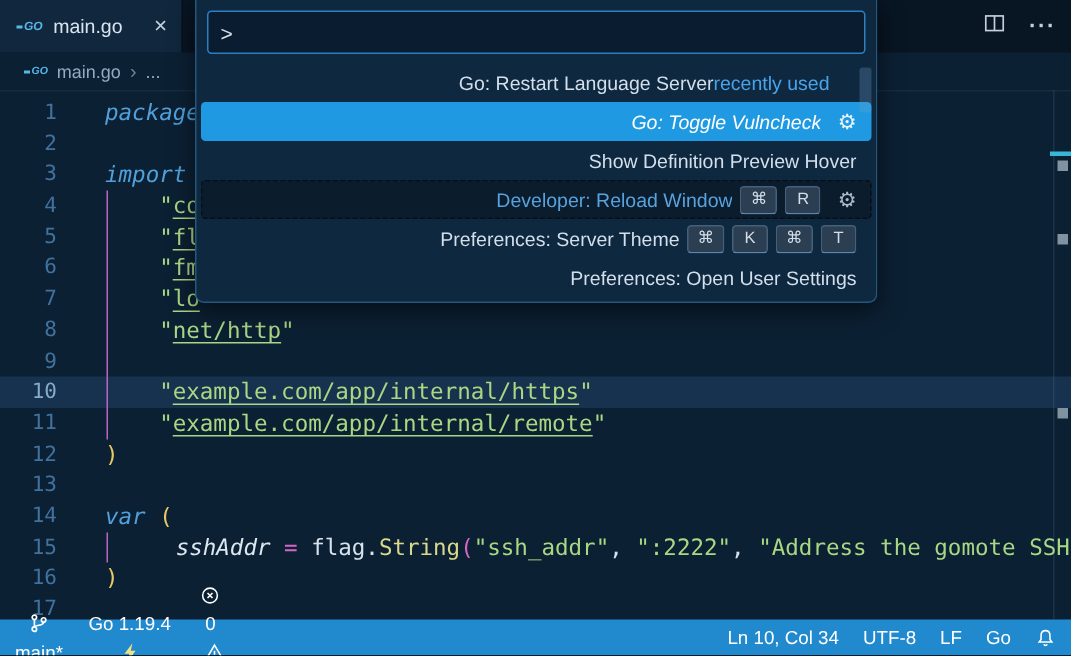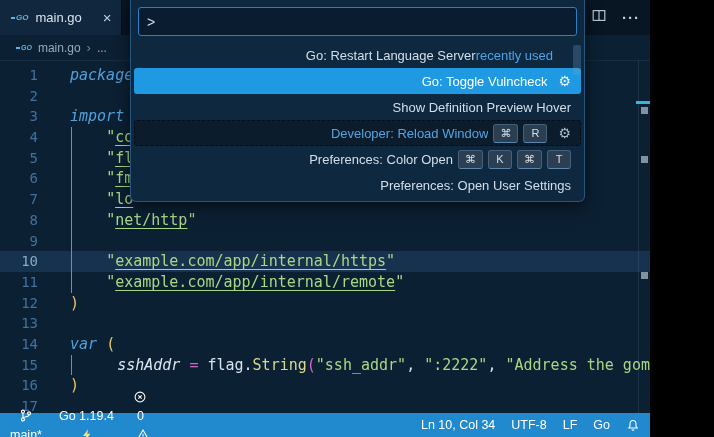--- a/index.html
+++ b/index.html
@@ -1,16 +1,16 @@
 <!DOCTYPE html>
 <html style="--editorBg: #0c2033; --paletteBg: #0e2840; --accent: #1f9ae2; --statusbar: #2189ce; --kw: #51a0dc; --str: #a9d884; --pink: #d466c4; --yellow: #e8c964; --fn: #d9d98c; --linenum: #41719f; --badgeBlue: #4aa3e8;"><head>
 <meta charset="utf-8">
 <style>
   html,body{margin:0;padding:0;background:#000;}
-  .window{position:relative;width:650px;height:437px;overflow:hidden;
+  .window{position:relative;width:714px;height:437px;overflow:hidden;
     background:var(--editorBg,#0c2033);
     font-family:"Liberation Sans","DejaVu Sans",sans-serif;}
 
   
   .tabbar{position:absolute;top:0;left:0;right:0;height:35px;background:#081523;display:flex;}
   .tab{display:flex;align-items:center;gap:7px;padding:0 10px 0 11px;height:35px;
     background:#10273d;border-right:1px solid #04101c;color:#d8e4ef;font-size:13px;}
   .tab-close{font-size:15px;color:#c2cfdc;margin-left:14px;cursor:pointer;line-height:1;}
   .go-icon{font-size:8px;font-weight:bold;font-style:italic;color:#59b7e8;display:inline-flex;align-items:center;}
   .go-icon::before{content:"";display:inline-block;width:4px;height:2px;background:#59b7e8;margin-right:1px;}
@@ -47,21 +47,21 @@
   
   .palette{position:absolute;left:130px;top:0;width:455px;box-sizing:border-box;z-index:20;
     background:var(--paletteBg,#0e2840);border:1px solid rgba(70,140,200,0.45);border-top:none;
     border-radius:0 0 6px 6px;box-shadow:0 5px 16px rgba(0,0,0,0.55);padding-bottom:3px;}
   .p-input-wrap{padding:7px 7px 6px;}
   .p-input{width:100%;box-sizing:border-box;height:29px;background:#0a1c30;
     border:1.5px solid #2d7fc4;border-radius:3px;color:#d5dfe8;font-size:14px;
     padding:0 8px;font-family:inherit;outline:none;}
   .p-row{height:26px;display:flex;align-items:center;padding:0 10px 0 16px;font-size:13px;
     color:#d3dfea;margin:0 3px;border-radius:3px;cursor:pointer;}
-  .p-row.sel{background:var(--accent,#1f9ae2);color:#fff;}
+  .p-row.sel{background:var(--accent,#1f9ae2);color:#fff;font-style:italic;}
   .p-row.hover{background:#0b1c2d;outline:1px dashed #060f19;outline-offset:-1px;color:#57a3de;}
   .p-label{flex:1 1 auto;white-space:nowrap;overflow:hidden;text-align:right;}
   .p-badge{color:var(--badgeBlue,#4aa3e8);font-size:13px;padding-right:18px;}
   .chip{display:inline-block;min-width:10px;padding:1px 6px;margin-left:5px;background:#2c3e52;
     border:1px solid #46607a;border-bottom-color:#5c86ad;border-radius:3px;font-size:11px;
     color:#d3dee8;text-align:center;line-height:15px;}
   .p-gear{margin-left:11px;font-size:14px;color:#a9bac8;line-height:1;}
   .p-row.sel .p-gear{color:#eaf4fc;}
   .p-thumb{position:absolute;right:3px;top:45px;width:8px;height:30px;border-radius:2px;
     background:rgba(110,160,205,0.28);}
@@ -204,21 +204,21 @@
         <div class="p-row">
           <span class="p-label">Show Definition Preview Hover</span>
         </div>
         <div class="p-row hover">
           <span class="p-label">Developer: Reload Window</span>
           <span class="chip">⌘</span>
           <span class="chip">R</span>
           <span class="p-gear">⚙</span>
         </div>
         <div class="p-row">
-          <span class="p-label">Preferences: Color Open</span>
+          <span class="p-label">Preferences: Server Theme</span>
           <span class="chip">⌘</span>
           <span class="chip">K</span>
           <span class="chip">⌘</span>
           <span class="chip">T</span>
         </div>
         <div class="p-row">
           <span class="p-label">Preferences: Open User Settings</span>
         </div>
       </div>
     <div class="p-thumb"></div>

